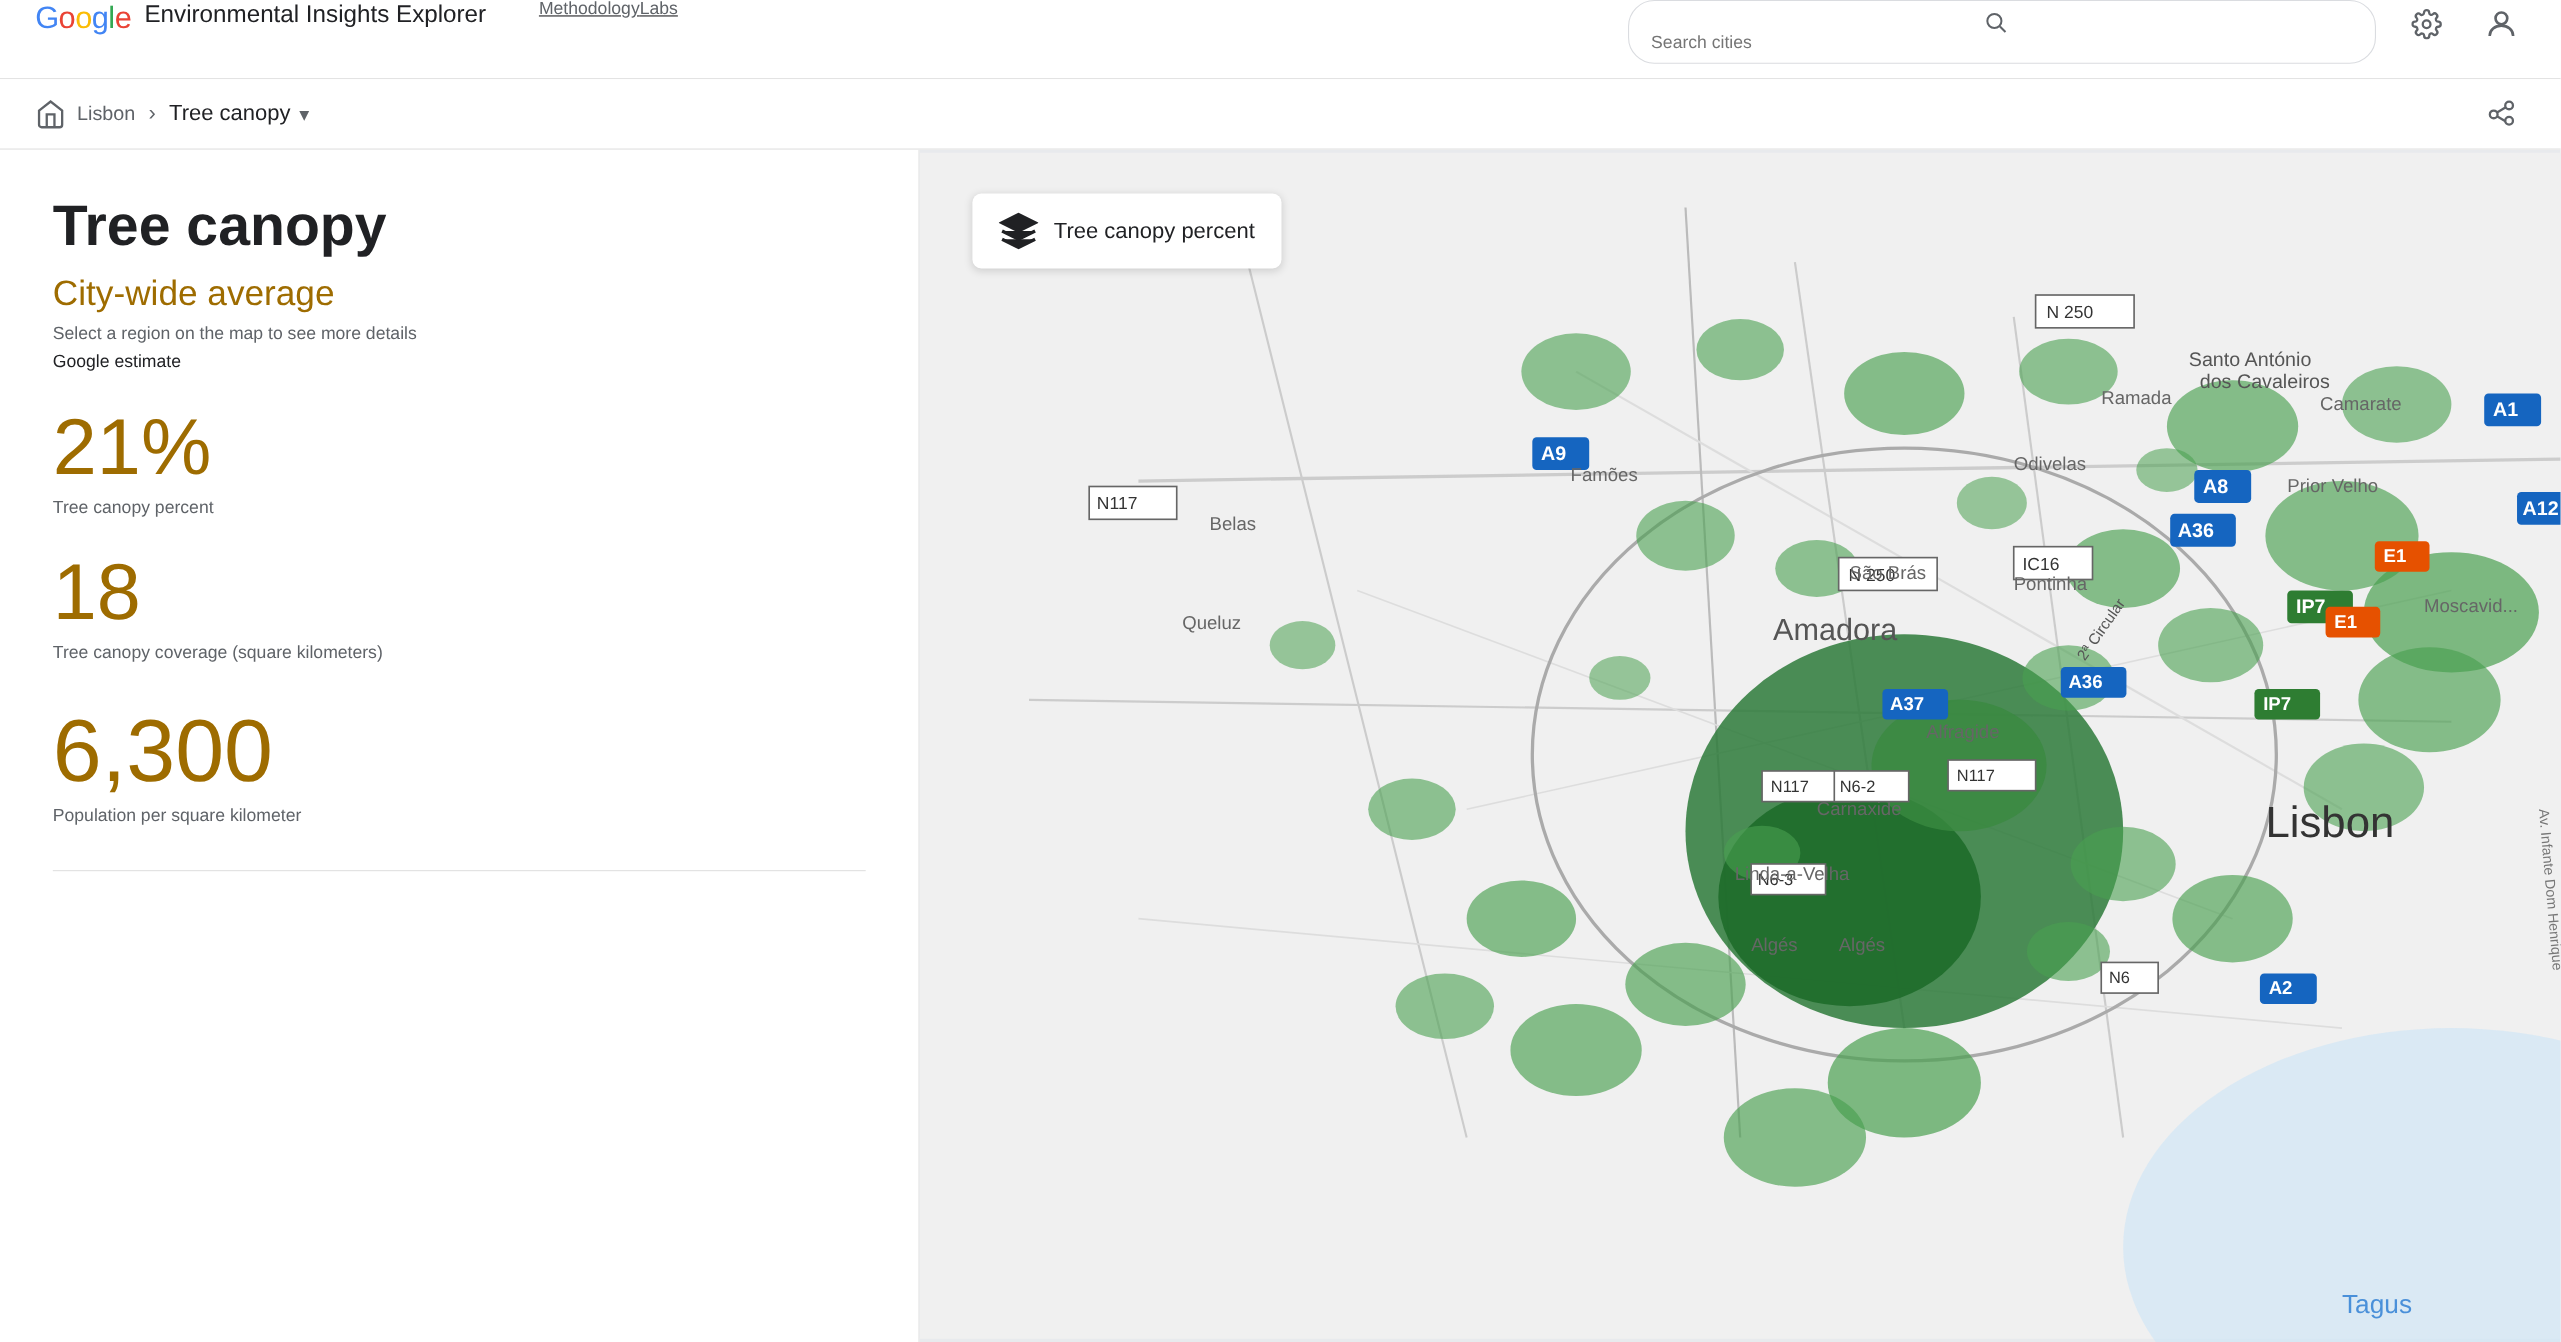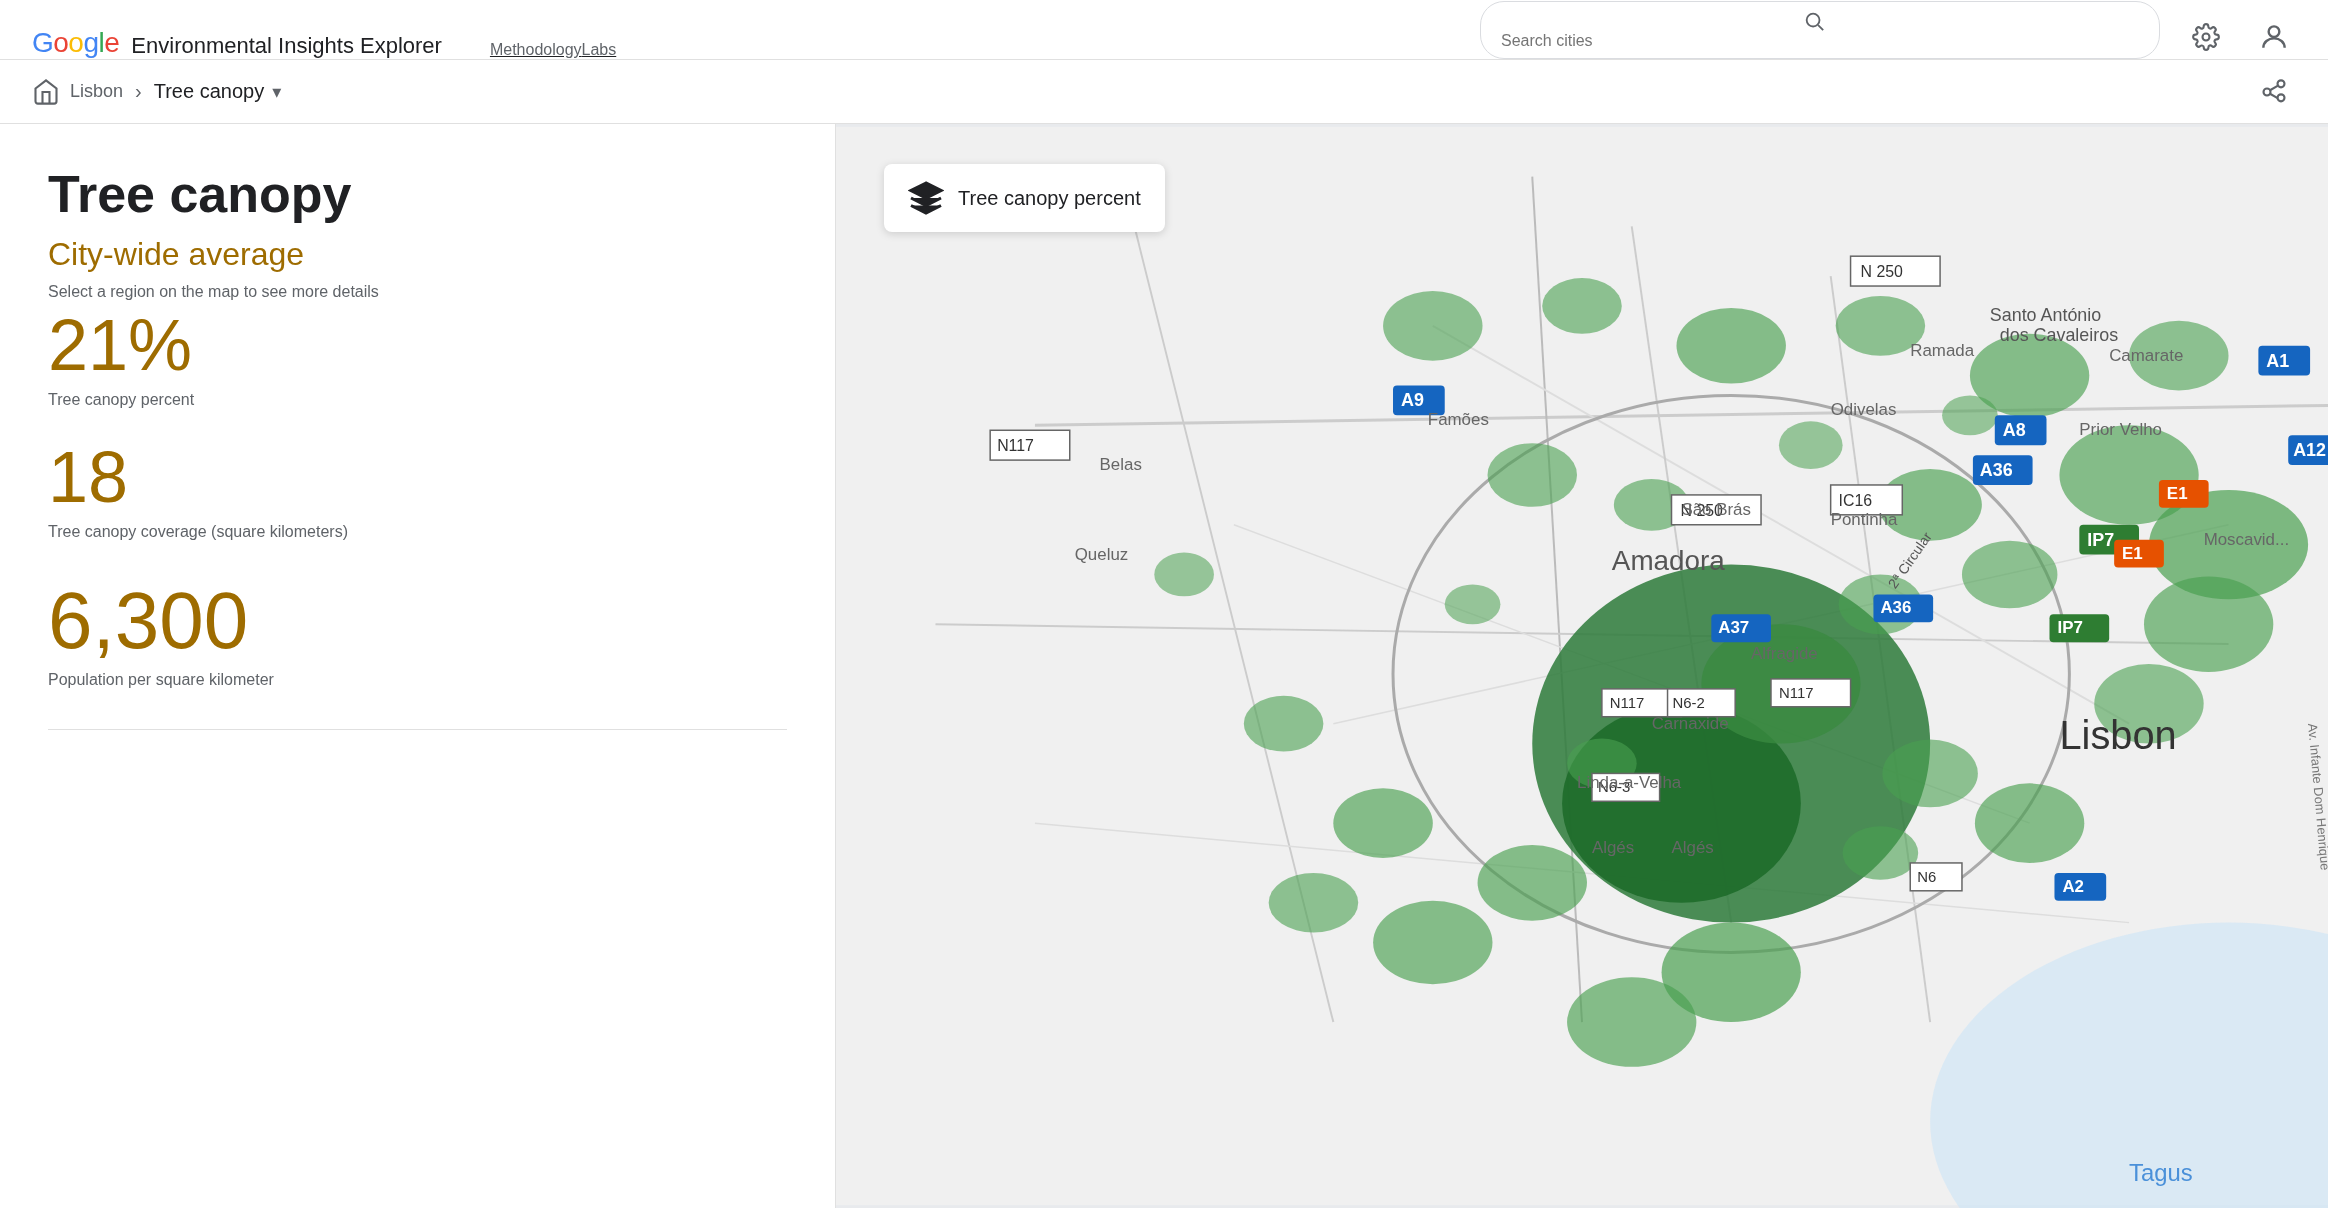--- a/index.html
+++ b/index.html
@@ -1,23 +1,23 @@
 <!DOCTYPE html>
 <html><head>
   <meta charset="utf-8">
   <style>
     * { margin: 0; padding: 0; box-sizing: border-box; }
     body { font-family: 'Google Sans', Arial, sans-serif; background: #fff; color: #202124; width: 2328px; min-height: 1220px; overflow-x: hidden; }
 
     
     .header {
       display: flex;
-      align-items: flex-end;
+      align-items: flex-start;
       padding: 0 32px;
-      height: 60px;
+      height: 72px;
       border-bottom: 1px solid #e0e0e0;
       background: #fff;
       position: relative;
       z-index: 10;
     }
     .google-logo {
       display: flex;
       align-items: center;
       margin-right: 12px;
     }
@@ -308,20 +308,21 @@
     </div>
   </div>
 </div>
 
 <div class="main-layout">
 
   <div class="left-panel">
     <h1 class="section-title">Tree canopy</h1>
     <div class="section-subtitle">City-wide average</div>
     <div class="section-hint">Select a region on the map to see more details</div>
+    <div class="section-label">Google estimate</div>
 
     <div class="stats-grid">
       <div class="stat-item">
         <div class="stat-value">21%</div>
         <div class="stat-label">Tree canopy percent</div>
       </div>
       <div class="stat-item">
         <div class="stat-value">18</div>
         <div class="stat-label">Tree canopy coverage (square kilometers)</div>
       </div>

